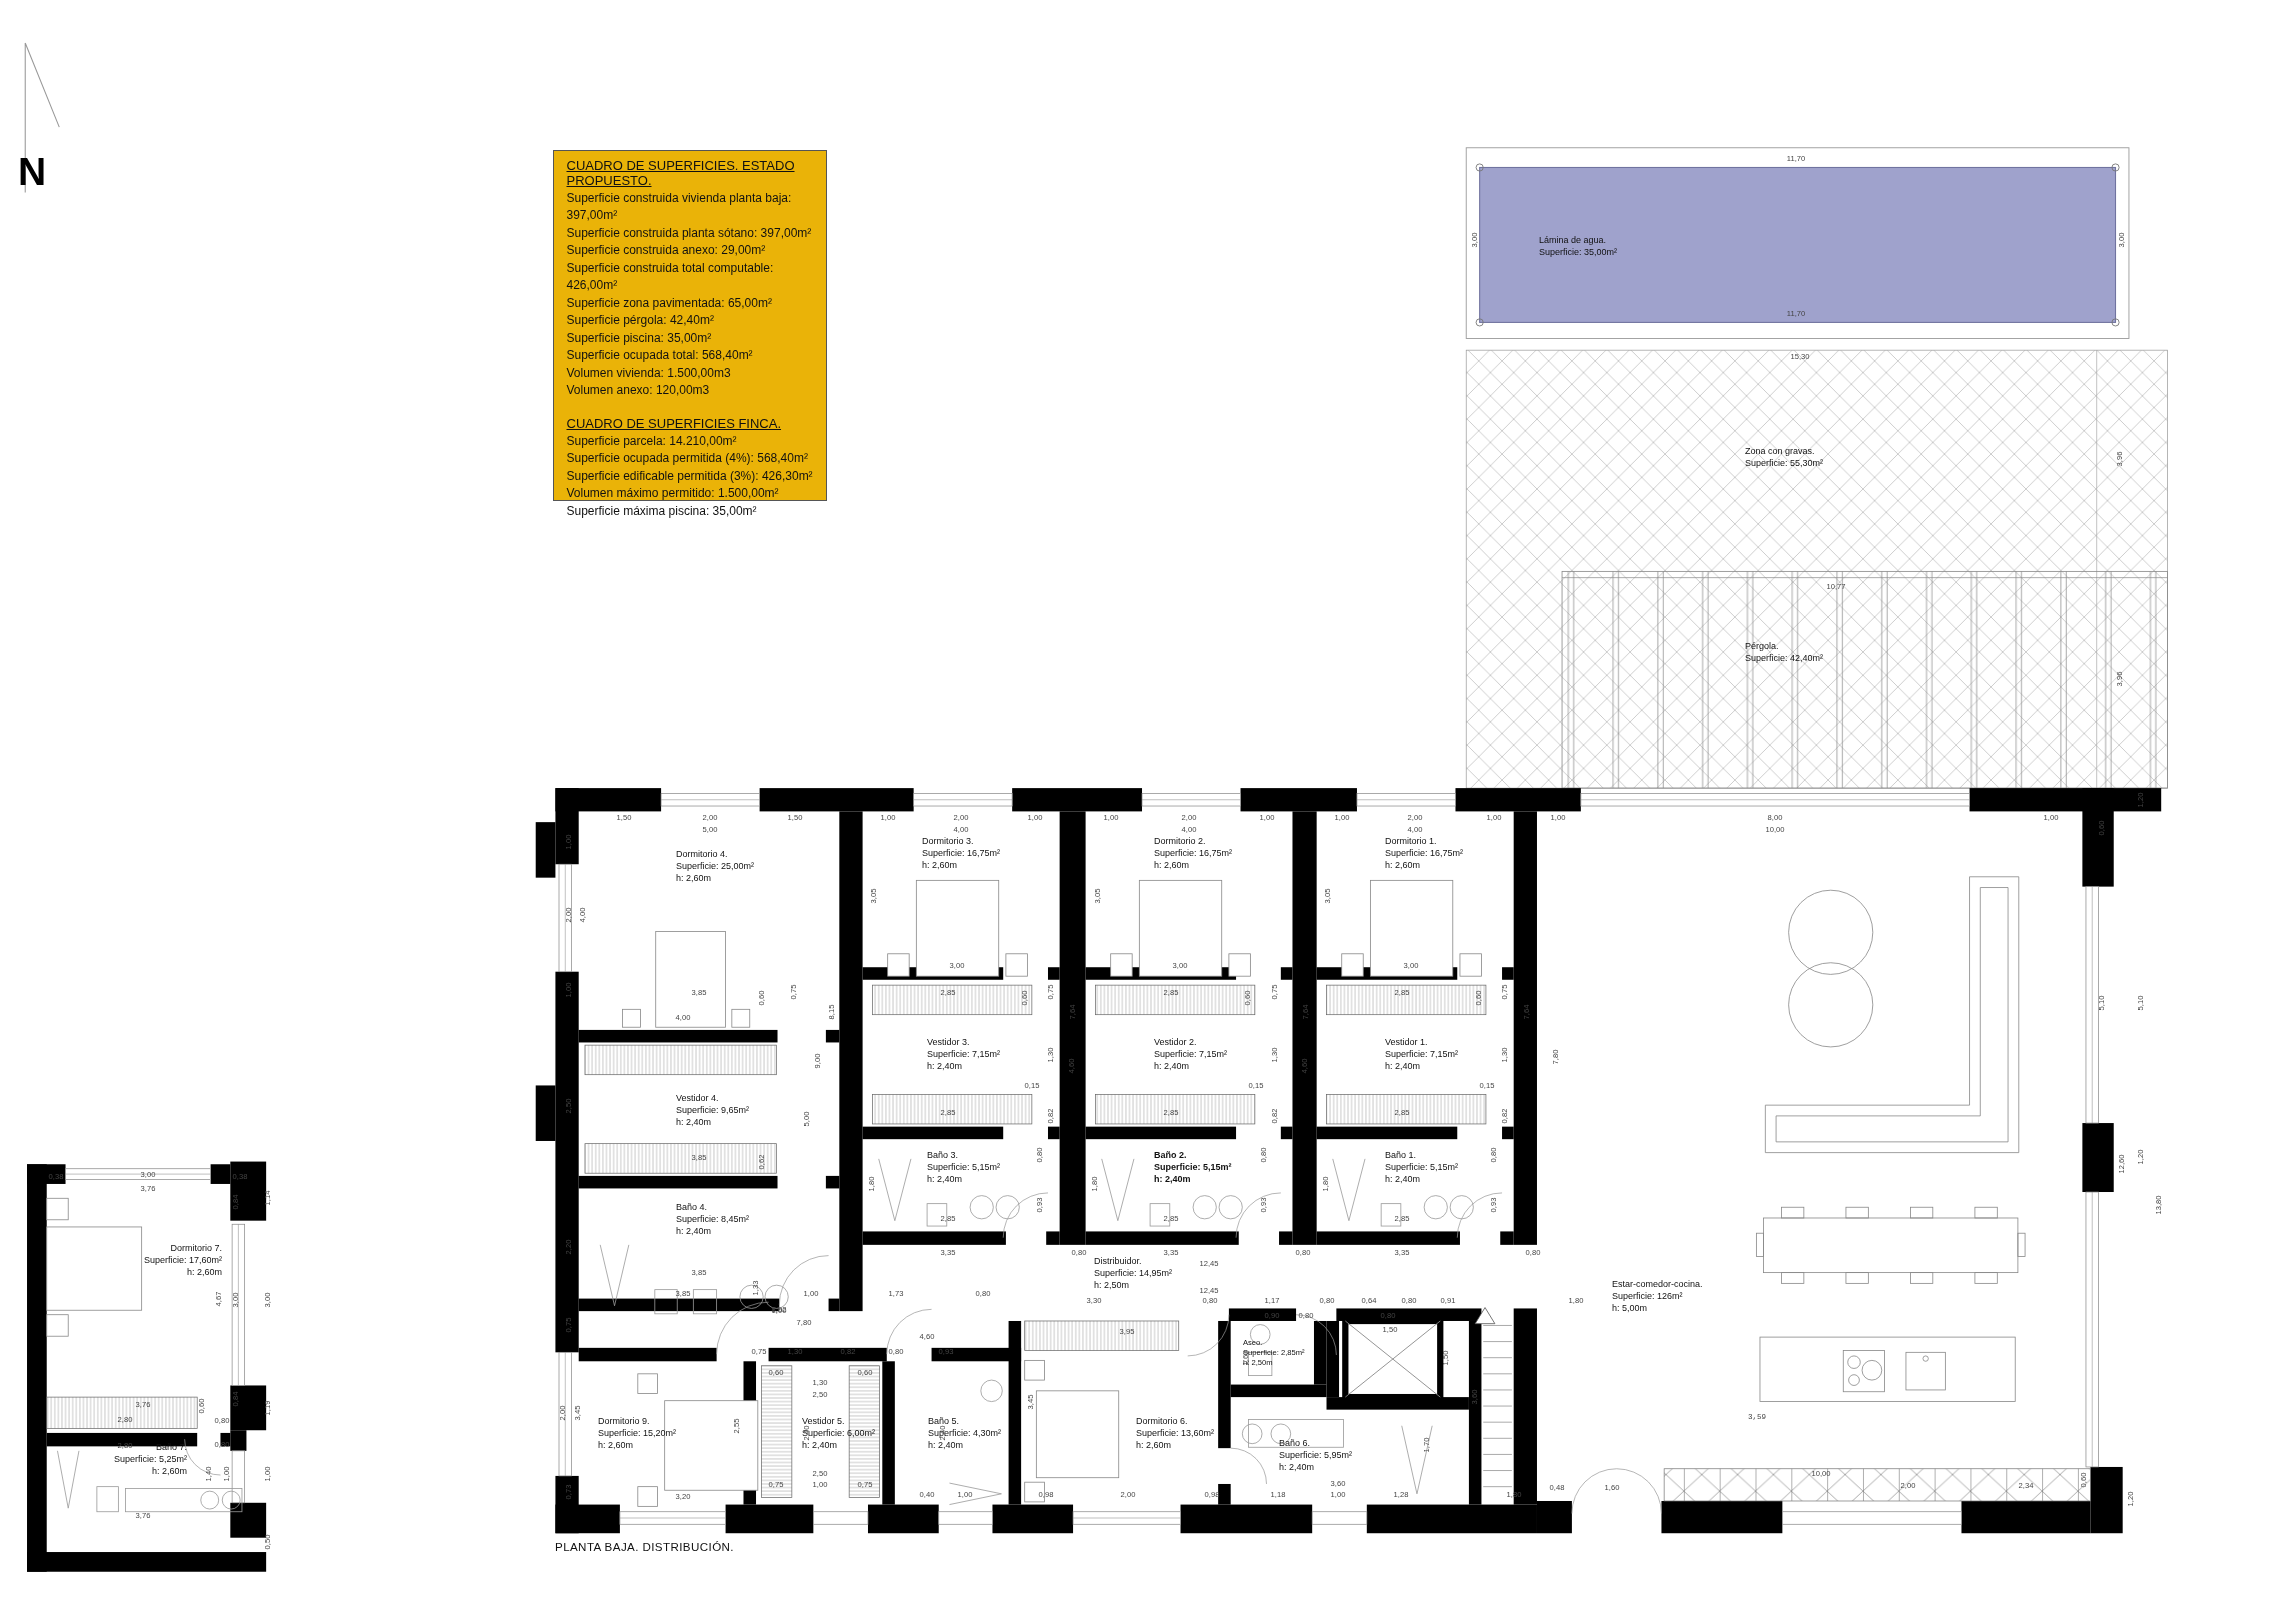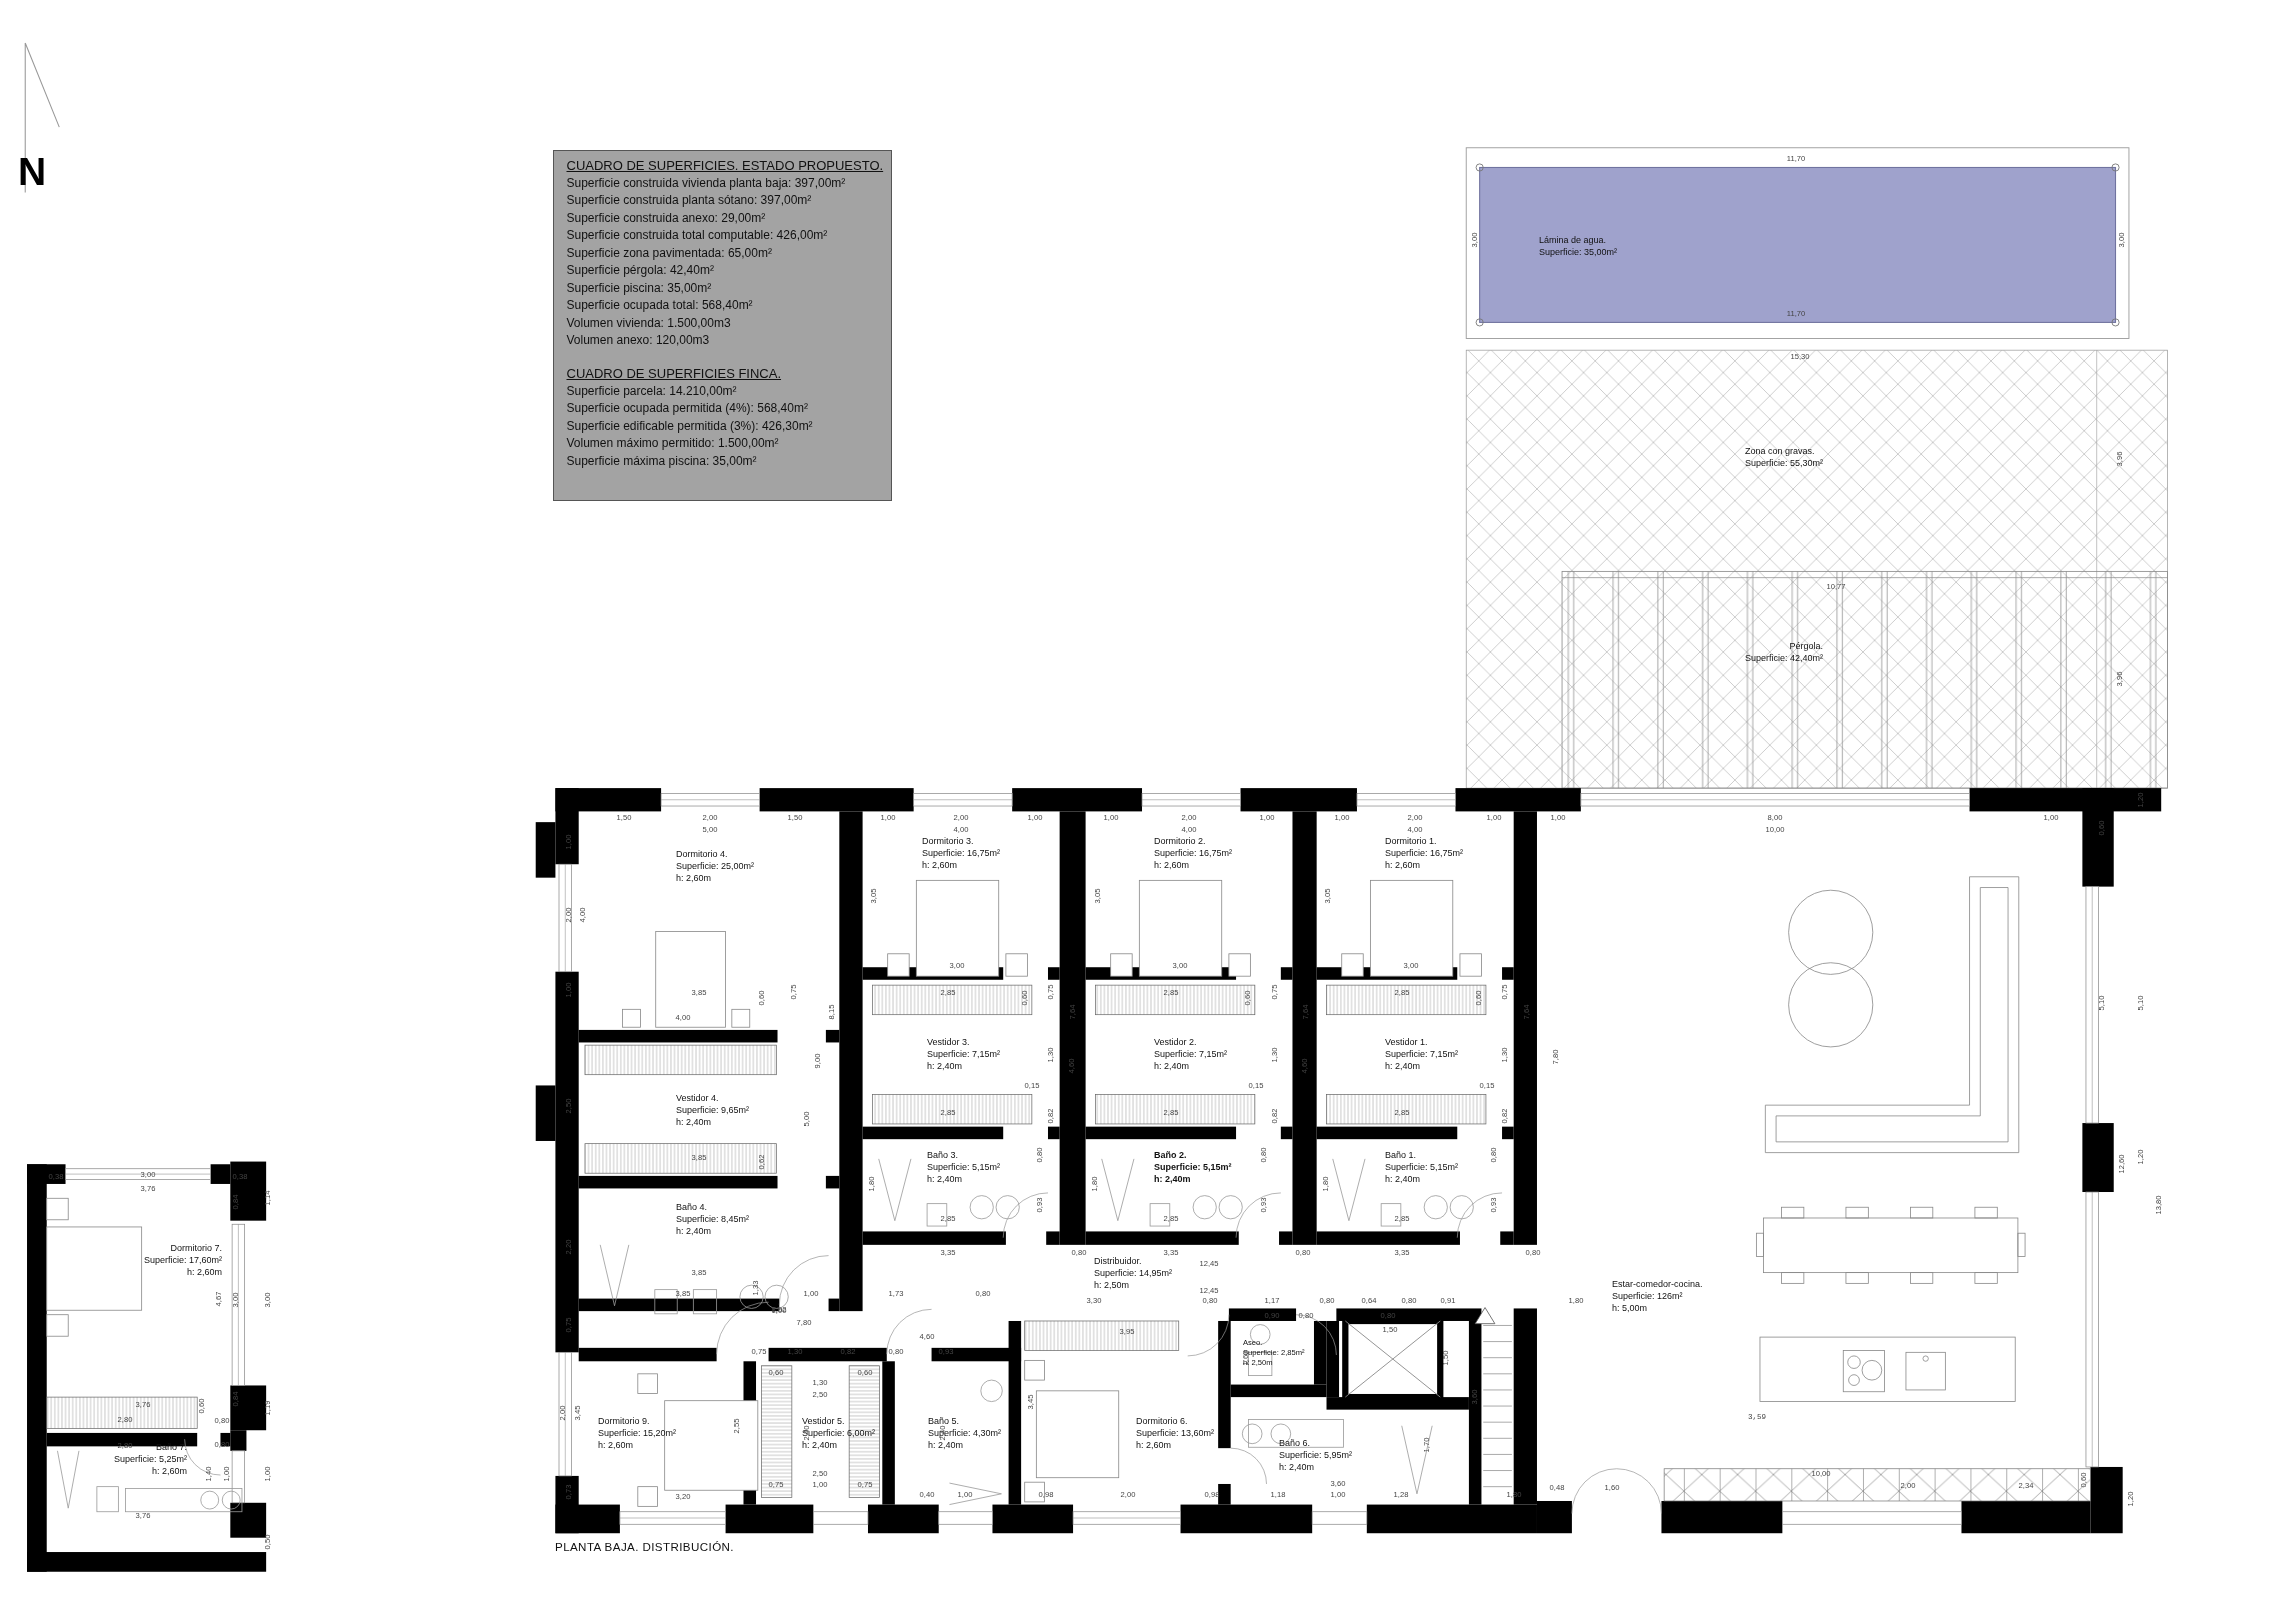--- a/index.html
+++ b/index.html
@@ -3,22 +3,22 @@
 <meta charset="utf-8">
 <style>
   html,body{margin:0;padding:0;background:#fff;}
   .canvas{position:relative;width:2293px;height:1621px;background:#fff;overflow:hidden;
           font-family:"Liberation Sans",sans-serif;}
   svg{position:absolute;left:0;top:0;}
   .plabel{position:absolute;font-size:9px;line-height:1.32;color:#111;white-space:nowrap;}
   .plabel.right{text-align:right;}
   .dim{position:absolute;font-size:7.6px;color:#444;transform:translate(-50%,-50%);white-space:nowrap;}
   .dim.r{transform:translate(-50%,-50%) rotate(-90deg);}
-  .titleblock{position:absolute;left:553px;top:150px;width:339px;height:351px;border:0.9px solid #555;
-              background:#a3a3a3;padding:7.2px 0 0 12.5px;box-sizing:border-box;font-size:12px;color:#111;}
+  .titleblock{position:absolute;left:553px;top:150px;width:274px;height:351px;border:0.9px solid #555;
+              background:#eab308;padding:7.2px 0 0 12.5px;box-sizing:border-box;font-size:12px;color:#111;}
   .titleblock .tb-title{font-size:13px;text-decoration:underline;margin-bottom:1.8px;}
   .titleblock .tline{line-height:17.5px;}
   .tb-gap{height:16px;}
   .north-n{position:absolute;left:18px;top:150px;font-size:39px;font-weight:bold;color:#000;}
   .plan-title{position:absolute;left:555px;top:1540px;font-size:11.6px;color:#111;letter-spacing:0.4px;}
 </style>
 </head>
 <body>
 
 <div class="canvas">
@@ -447,21 +447,21 @@
         <div>h: 2,60m</div>
       </div>
       <div class="plabel" style="left: 1539px; top: 235px;">
         <div>Lámina de agua.</div>
         <div>Superficie: 35,00m²</div>
       </div>
       <div class="plabel" style="left: 1745px; top: 446px;">
         <div>Zona con gravas.</div>
         <div>Superficie: 55,30m²</div>
       </div>
-      <div class="plabel" style="left: 1745px; top: 641px; text-align: right;">
+      <div class="plabel" style="left: 1745px; top: 641px;">
         <div>Pérgola.</div>
         <div>Superficie: 42,40m²</div>
       </div>
     </div>
 
 <div id="dims">
       <span class="dim" style="left: 624px; top: 817px;">1,50</span>
       <span class="dim" style="left: 710px; top: 817px;">2,00</span>
       <span class="dim" style="left: 795px; top: 817px;">1,50</span>
       <span class="dim" style="left: 710px; top: 829px;">5,00</span>

